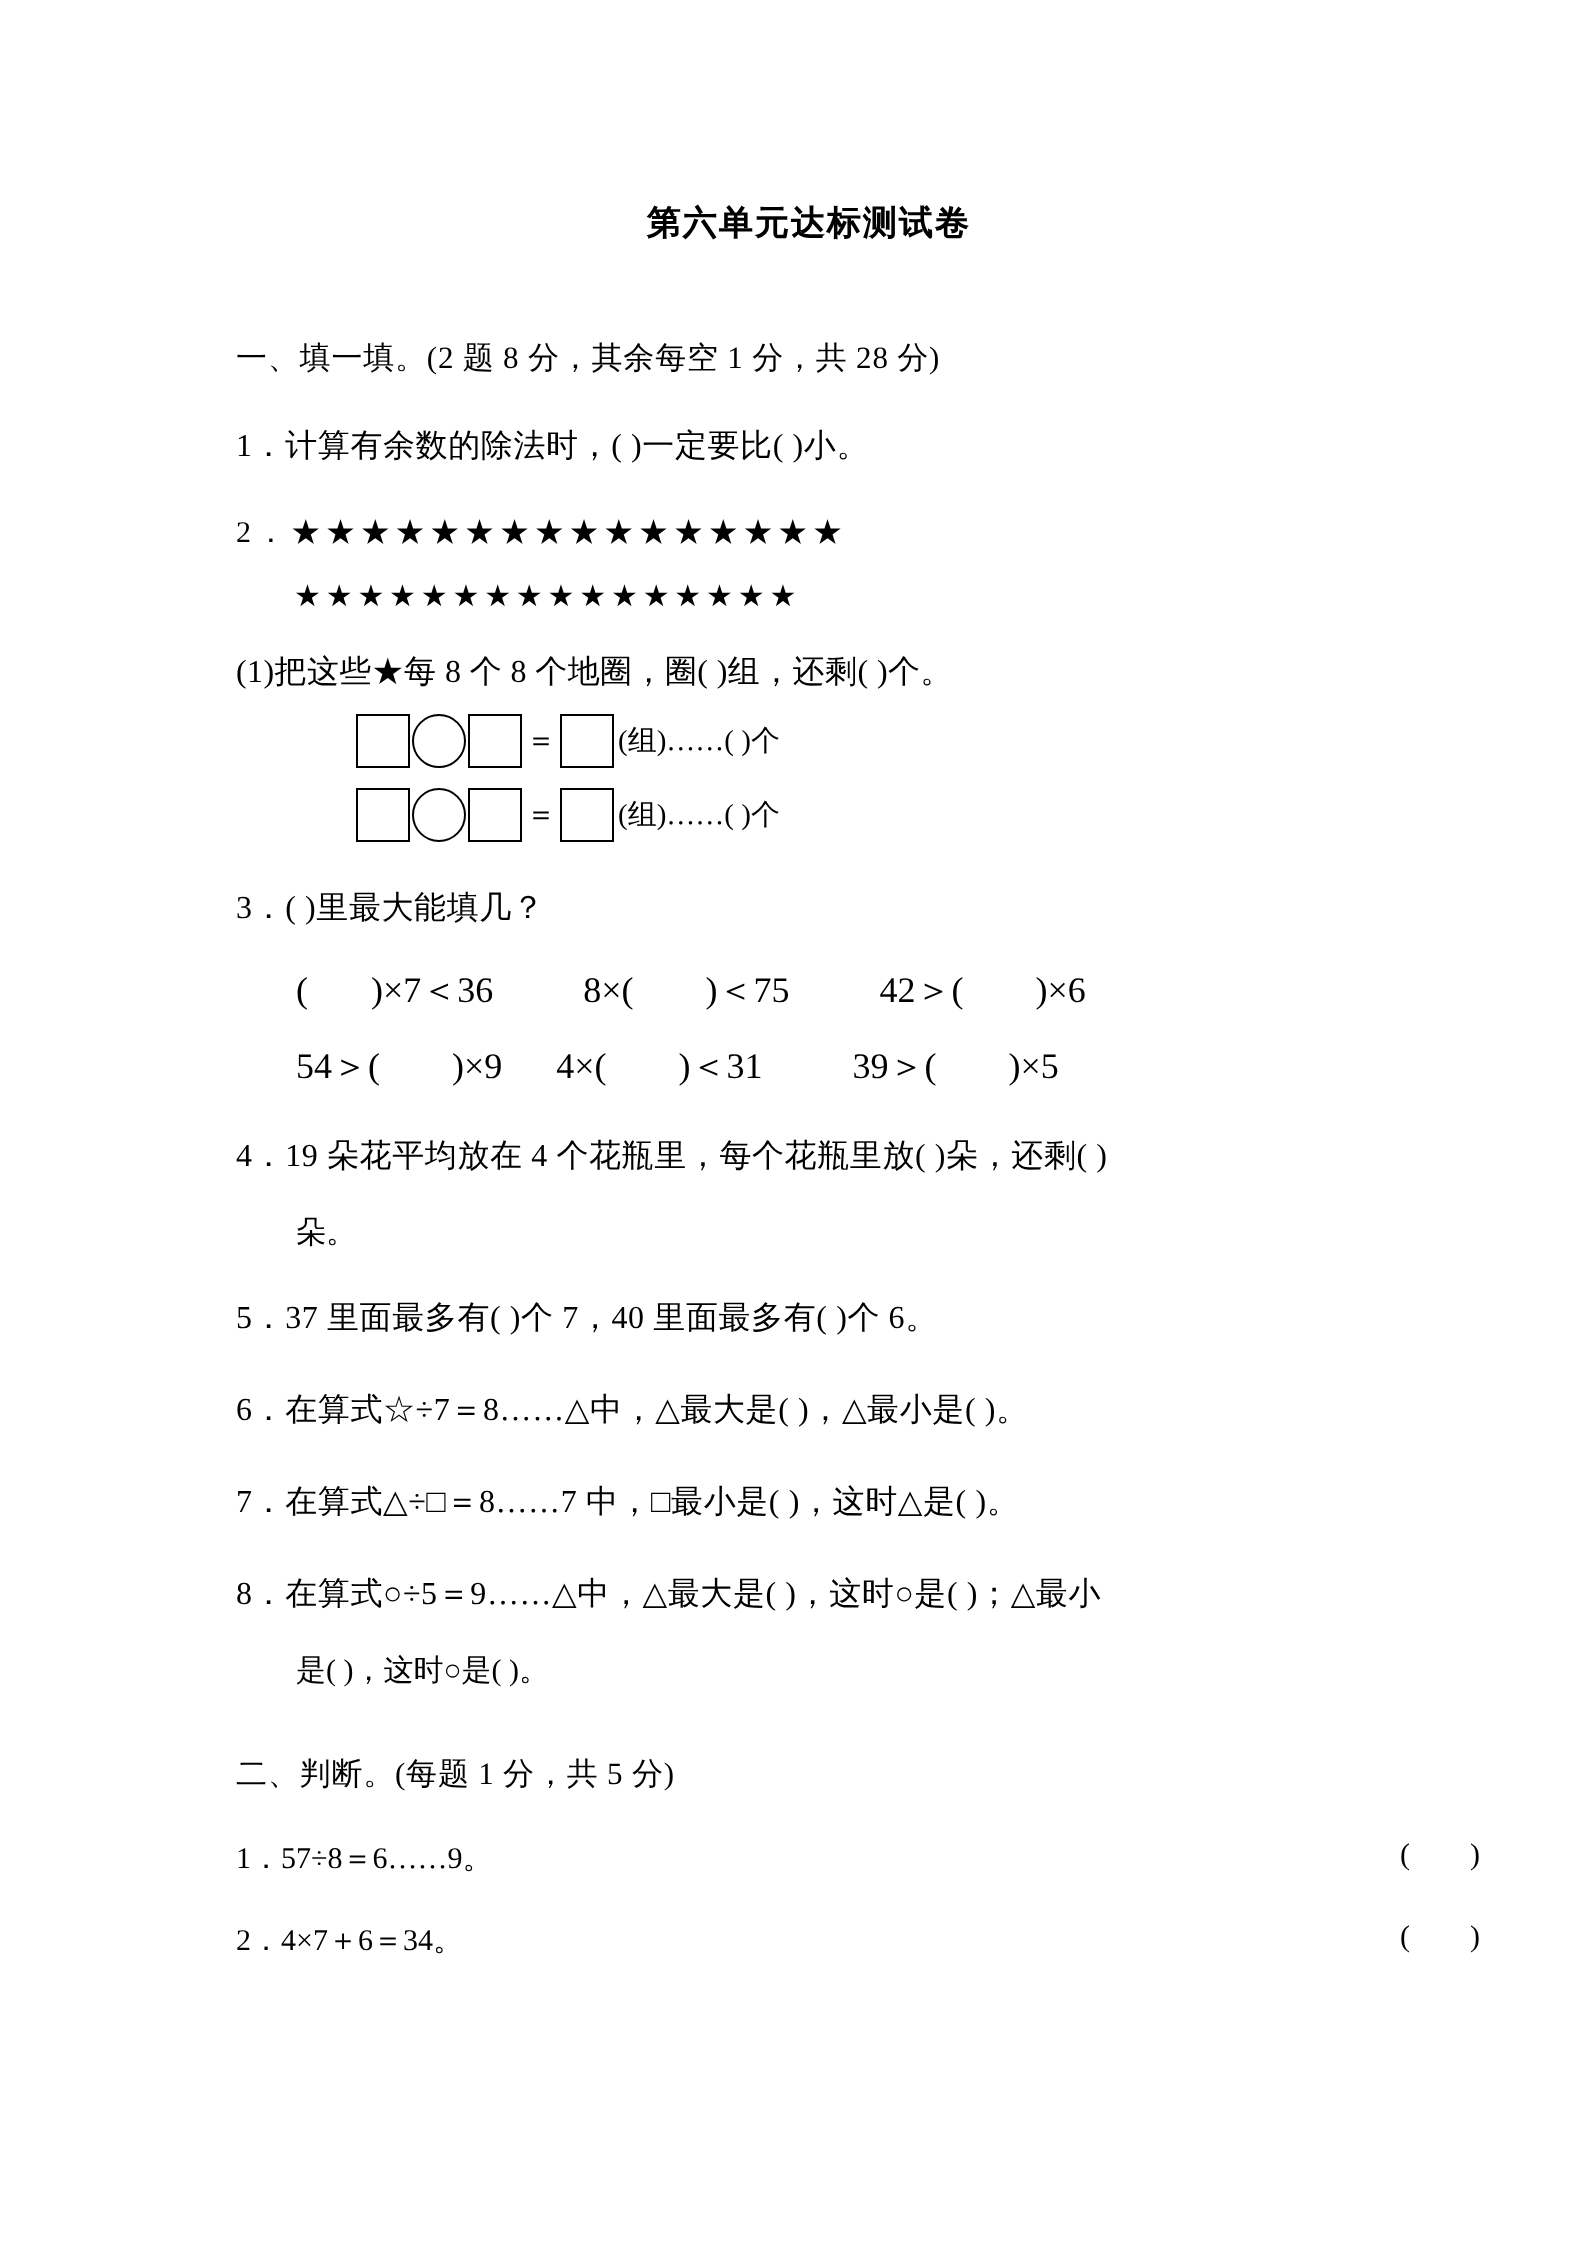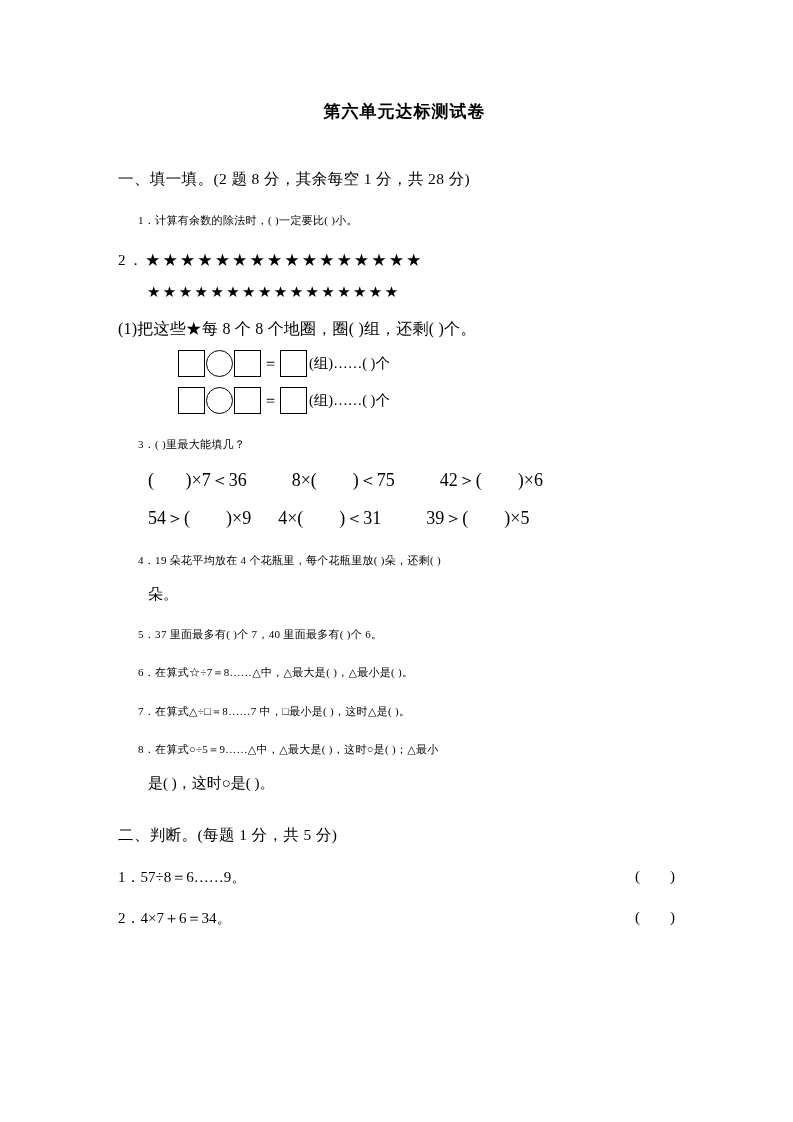--- a/index.html
+++ b/index.html
@@ -25,35 +25,34 @@
   .title {
     text-align: center;
     font-size: 17px;
     font-weight: bold;
     letter-spacing: 1px;
     margin: 0;
     padding-top: 100px;
     padding-left: 16px;
   }
   .content {
-    padding: 0 118px 0 118px;
+    padding: 0 53px 0 118px;
     box-sizing: border-box;
   }
   .sec-head {
     font-size: 15.5px;
     margin-top: 46px;
     margin-bottom: 0;
     letter-spacing: 0.4px;
   }
   .q {
-    font-size: 11px;
+    font-size: 16px;
     margin-top: 22px;
     line-height: 1.5;
     letter-spacing: 0.3px;
-    margin-left: 20px;
   }
   .sub {
     font-size: 16px;
     margin-top: 18px;
     letter-spacing: 0.2px;
   }
   .stars {
     font-size: 15px;
     letter-spacing: 2.4px;
     margin-top: 22px;

